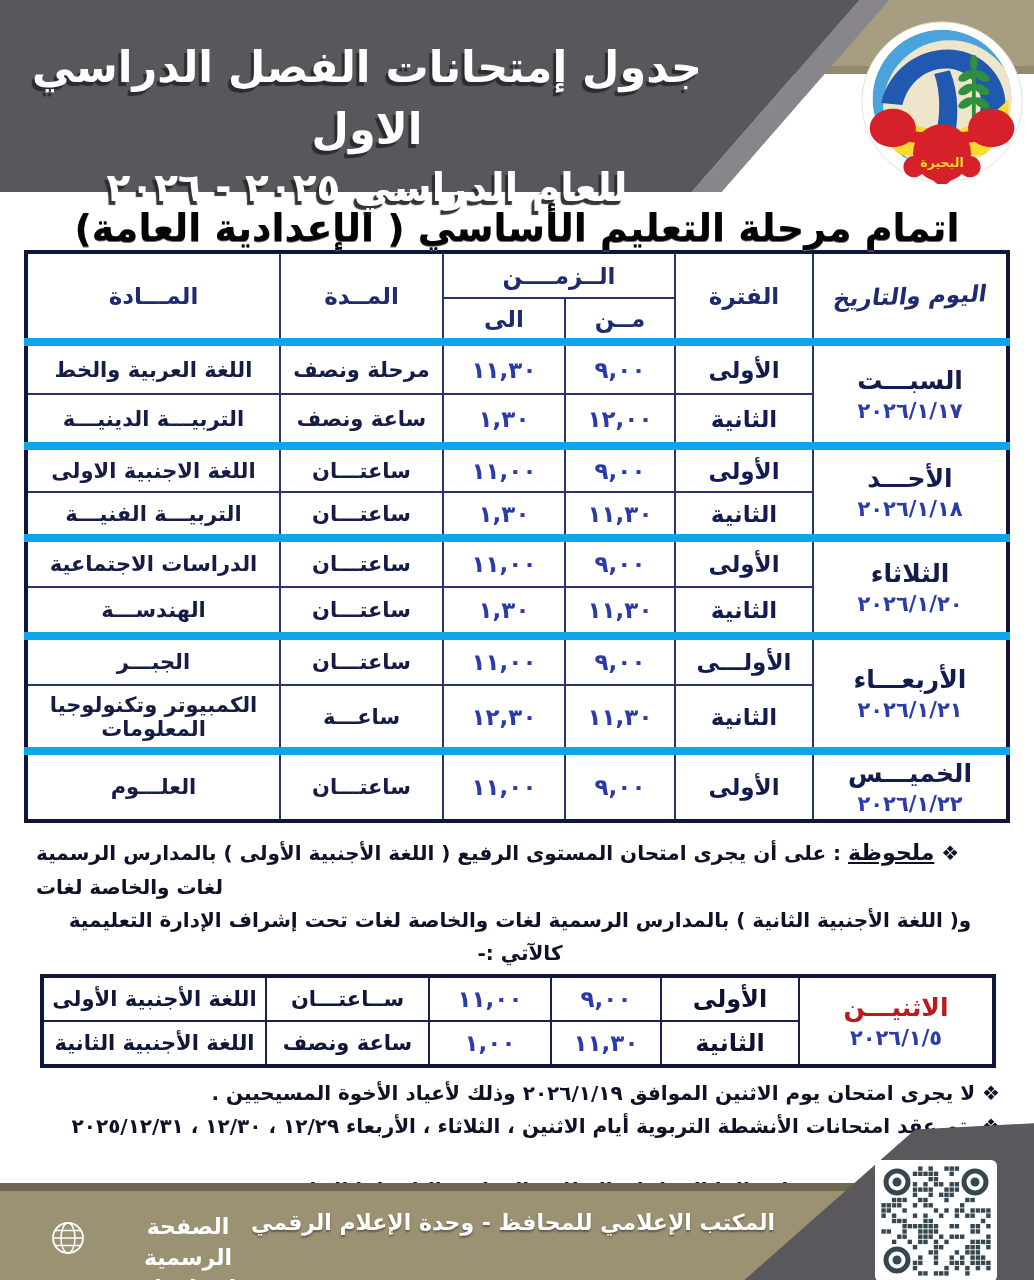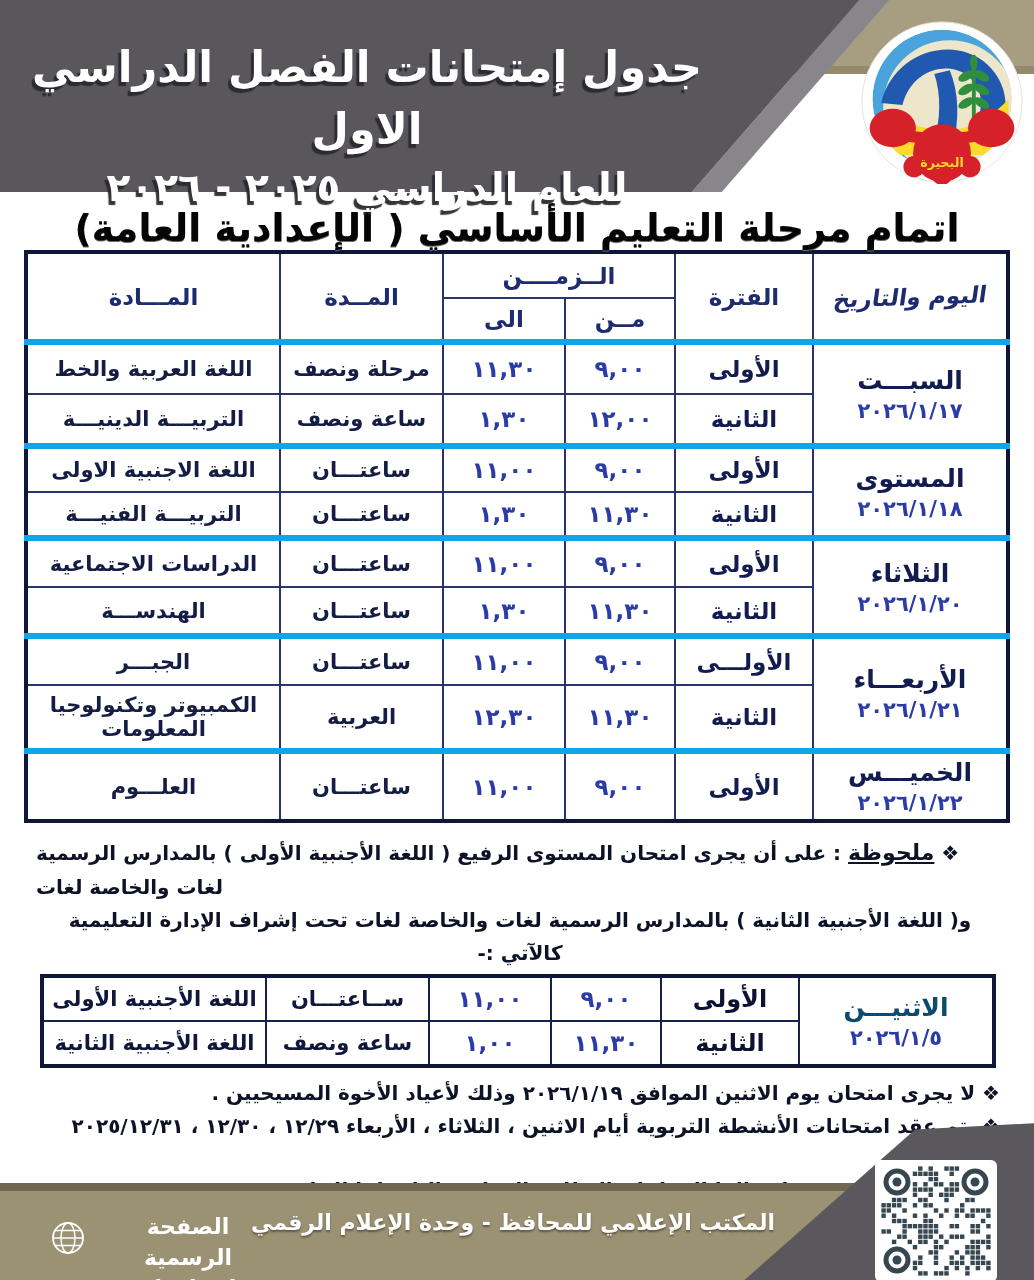--- a/index.html
+++ b/index.html
@@ -44,41 +44,41 @@
   table.sched col.c-dur  { width:163px; }
   table.sched col.c-sub  { width:auto;  }
   table.sched th, table.sched td {
     border:2px solid #2A336E; text-align:center; vertical-align:middle; padding:2px 4px;
   }
   thead th { color:#1E2B6E; font-size:23px; font-weight:bold; }
   thead .th-slant { display:inline-block; transform:skewX(-10deg) rotate(-2deg); }
   tr.hr1 { height:46px; } tr.hr2 { height:44px; }
   tr.h52 { height:52px; } tr.h46 { height:46px; } tr.h49 { height:49px; }
   tr.h66 { height:66px; } tr.h70 { height:70px; } tr.h45 { height:45px; }
-  tr.g > td { border-top:6px solid #0ea5e9; }
+  tr.g > td { border-top:8px solid #0ea5e9; }
   tr.s > td { border-top:2px dashed #5560A6; }
   td.day .dname { font-size:25px; font-weight:bold; color:#131C4F; }
   td.day .ddate { font-size:21px; font-weight:bold; color:#2B3CA8; margin-top:4px; letter-spacing:1px; }
   td.per { font-size:23px; font-weight:bold; color:#131C4F; }
   td.tm  { font-size:23px; font-weight:bold; color:#2B3CA8; letter-spacing:2px; }
   td.dur { font-size:21px; font-weight:bold; color:#151D45; }
   td.sub { font-size:21px; font-weight:bold; color:#151D45; }
 
   
   .note { margin:12px 30px 0 36px; font-size:20px; font-weight:bold; color:#0E1226; line-height:1.65; }
   .note .nline1 { text-align:left; }
   .note .nline2 { text-align:center; }
   .note .u { text-decoration:underline; font-size:22px; }
 
   
   .tbl2-wrap { padding:4px 38px 0 40px; }
   table.sched2 td { border:2.5px solid #1A2148; }
   table.sched2 { border:4px solid #10163A; }
   table.sched2 td.per { color:#0D1230; font-size:24px; }
-  table.sched2 td.day .dname { color:#0c4a6e; }
+  table.sched2 td.day .dname { color:#b91c1c; }
   table.sched2 td.sub, table.sched2 td.dur { color:#10173B; }
 
   
   .bullets { margin:10px 34px 0 60px; font-size:20px; font-weight:bold; color:#0E1226; line-height:1.55; }
   .bullets .bl { margin-bottom:2px; }
   .bullets .bl2-cont { text-align:center; }
 
   
   .closing { margin-top:6px; text-align:center; font-size:33px; font-weight:800; color:#070707;
     text-shadow:0 2px 0 #8a8a8a; letter-spacing:-1px; }
@@ -193,21 +193,21 @@
         <tr class="s h52">
           <td class="per">الثانية</td>
           <td class="tm">١٢,٠٠</td>
           <td class="tm">١,٣٠</td>
           <td class="dur">ساعة ونصف</td>
           <td class="sub">التربيـــة الدينيـــة</td>
         </tr>
 
         <tr class="g h46">
           <td class="day" rowspan="2">
-            <div class="dname">المستوى</div>
+            <div class="dname">الأحـــد</div>
             <div class="ddate">٢٠٢٦/١/١٨</div>
           </td>
           <td class="per">الأولى</td>
           <td class="tm">٩,٠٠</td>
           <td class="tm">١١,٠٠</td>
           <td class="dur">ساعتـــان</td>
           <td class="sub">اللغة الاجنبية الاولى</td>
         </tr>
         <tr class="s h46">
           <td class="per">الثانية</td>
@@ -244,21 +244,21 @@
           <td class="per">الأولـــى</td>
           <td class="tm">٩,٠٠</td>
           <td class="tm">١١,٠٠</td>
           <td class="dur">ساعتـــان</td>
           <td class="sub">الجبـــر</td>
         </tr>
         <tr class="s h66">
           <td class="per">الثانية</td>
           <td class="tm">١١,٣٠</td>
           <td class="tm">١٢,٣٠</td>
-          <td class="dur">العربية</td>
+          <td class="dur">ساعـــة</td>
           <td class="sub">الكمبيوتر وتكنولوجيا المعلومات</td>
         </tr>
 
         <tr class="g h70">
           <td class="day">
             <div class="dname">الخميـــس</div>
             <div class="ddate">٢٠٢٦/١/٢٢</div>
           </td>
           <td class="per">الأولى</td>
           <td class="tm">٩,٠٠</td>

